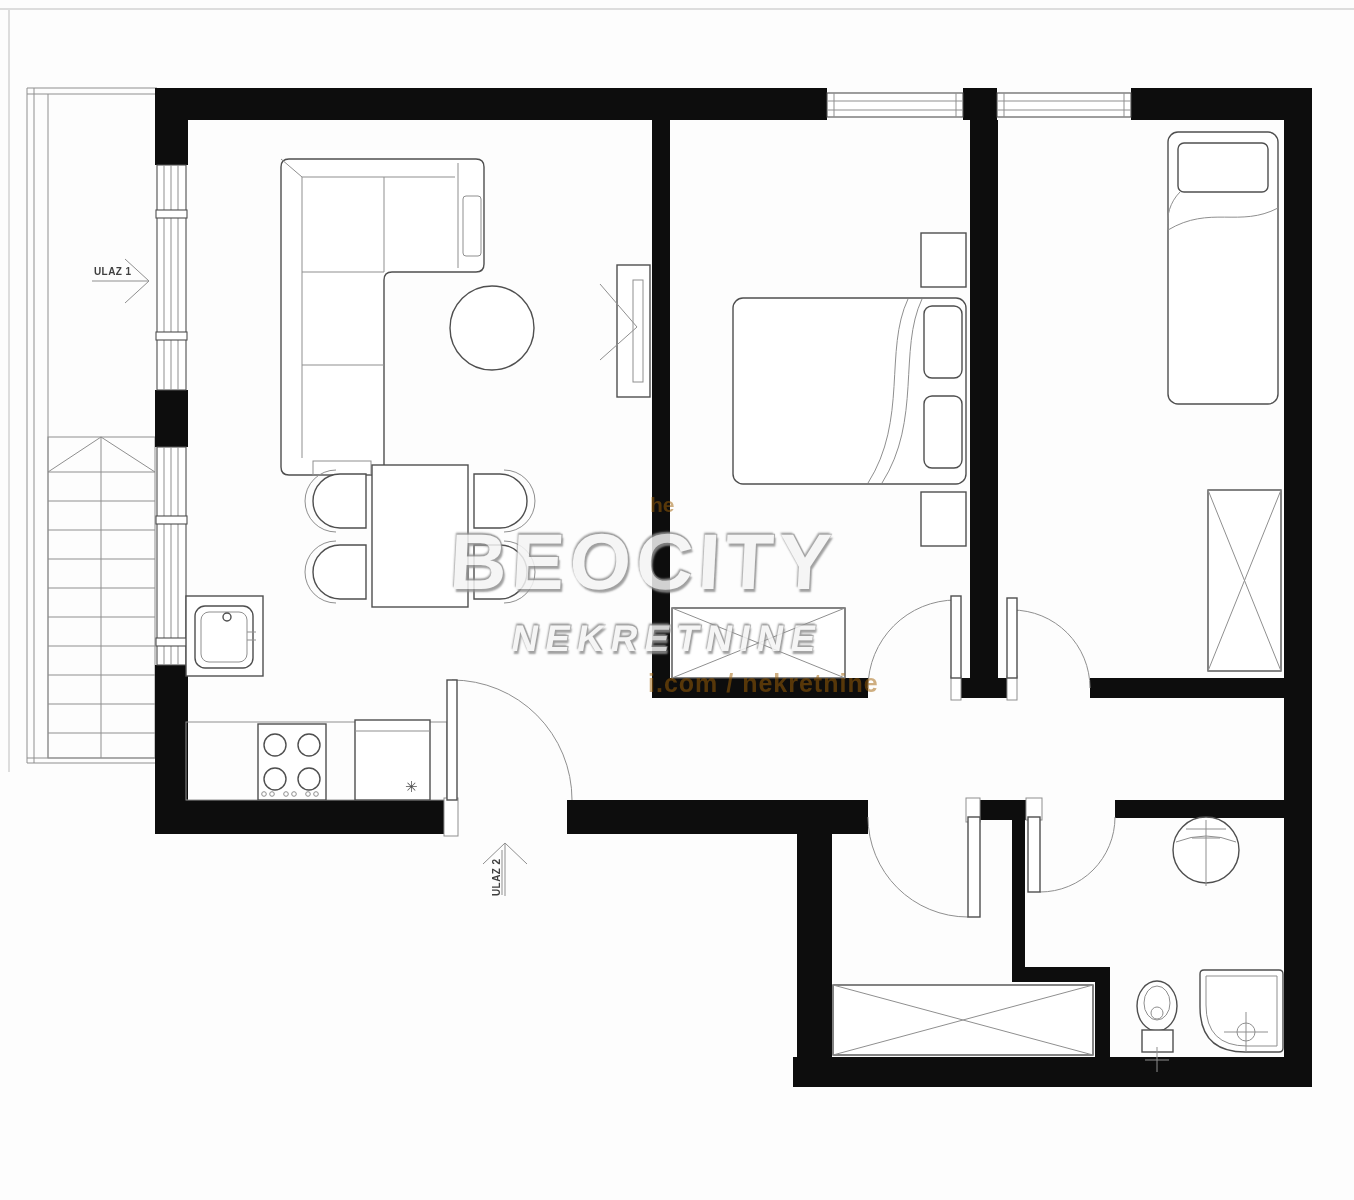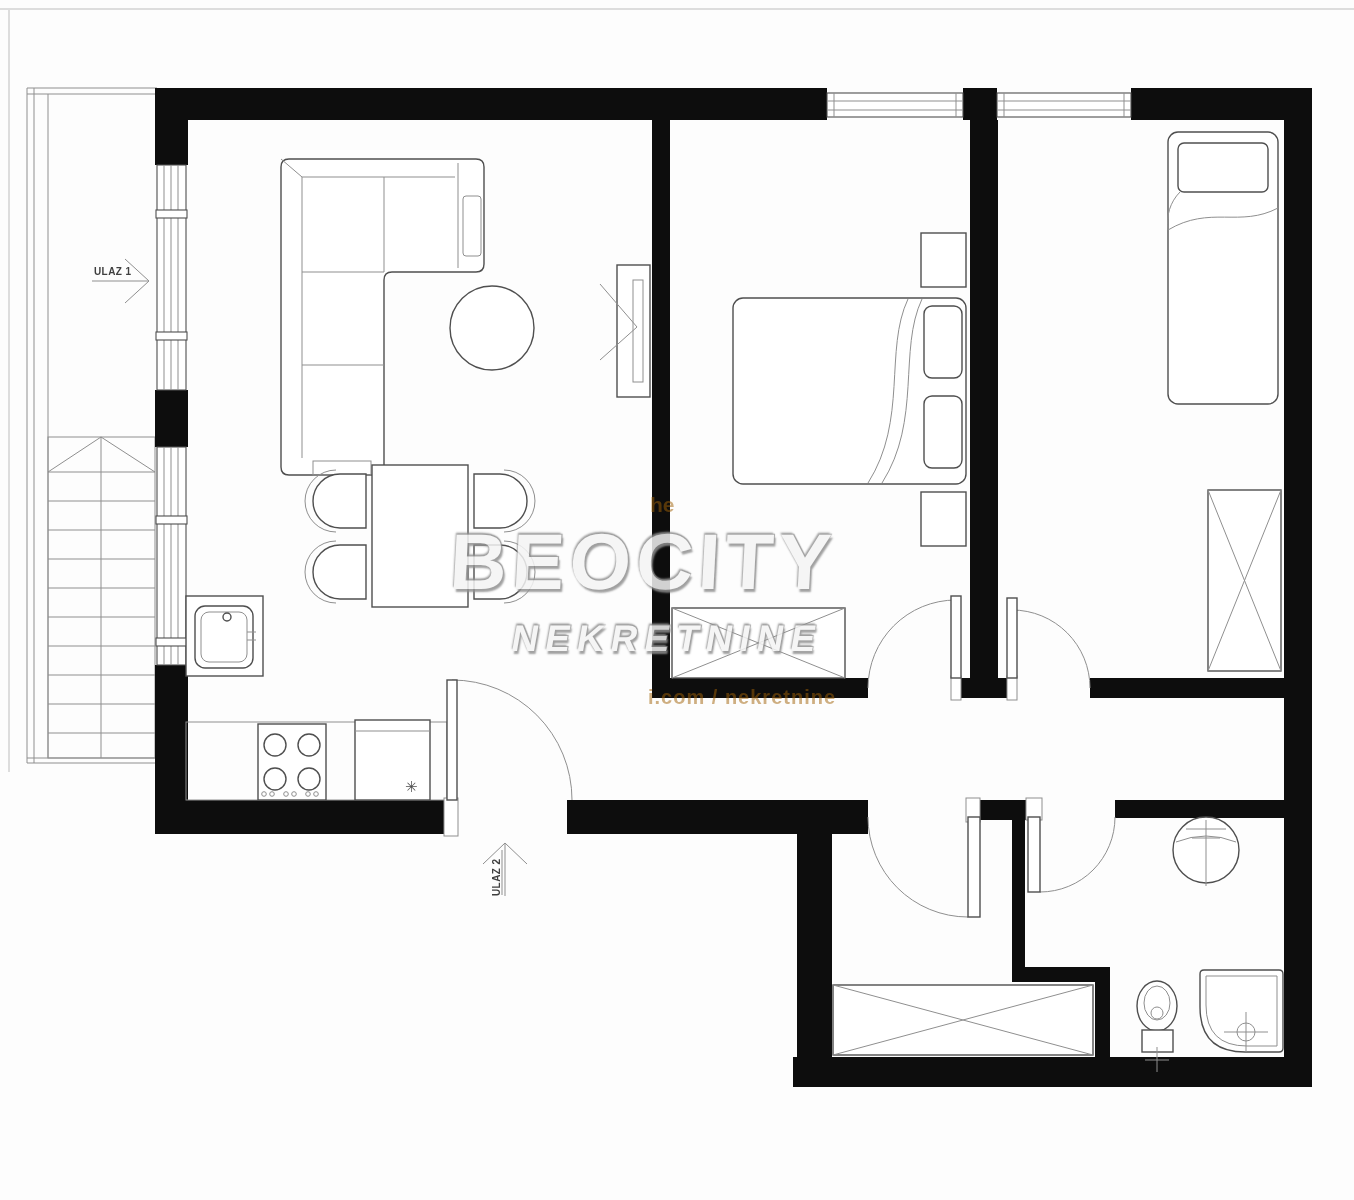--- a/index.html
+++ b/index.html
@@ -26,21 +26,21 @@
                 1px -1px 1px var(--watermark_shadow,#909090);
     pointer-events:none;line-height:1;
   }
   #wm-brand{left:450px;top:522px;font-size:79px;letter-spacing:5px;transform:skewX(-3deg);}
   #wm-sub{left:512px;top:620px;font-size:37px;letter-spacing:7px;transform:skewX(-10deg);}
   .wm-frag{
     position:absolute;font-family:"Liberation Sans",sans-serif;font-weight:700;
     color:#a16207;opacity:.5;white-space:nowrap;line-height:1;pointer-events:none;
   }
   #wm-frag-top{left:650px;top:494px;font-size:21px;}
-  #wm-frag-bottom{left:648px;top:687px;font-size:20px;letter-spacing:1px;}
+  #wm-frag-bottom{left:648px;top:671px;font-size:25px;letter-spacing:1px;}
   .edge-h{position:absolute;left:0;top:8px;width:1354px;height:1.5px;background:var(--edge,#dddddd);}
   .edge-v{position:absolute;left:8px;top:8px;width:1.5px;height:764px;background:var(--edge,#dddddd);}
 </style>
 </head>
 <body>
 
 <div id="plan">
   <div class="edge-h"></div>
   <div class="edge-v"></div>
 

